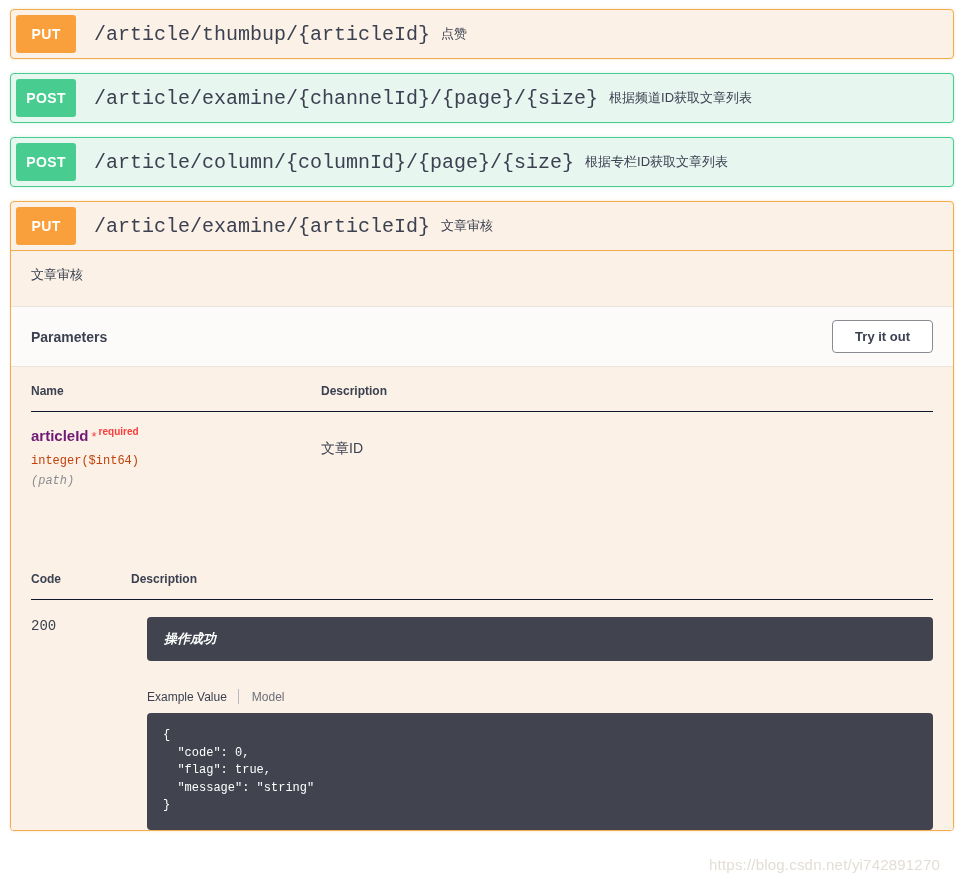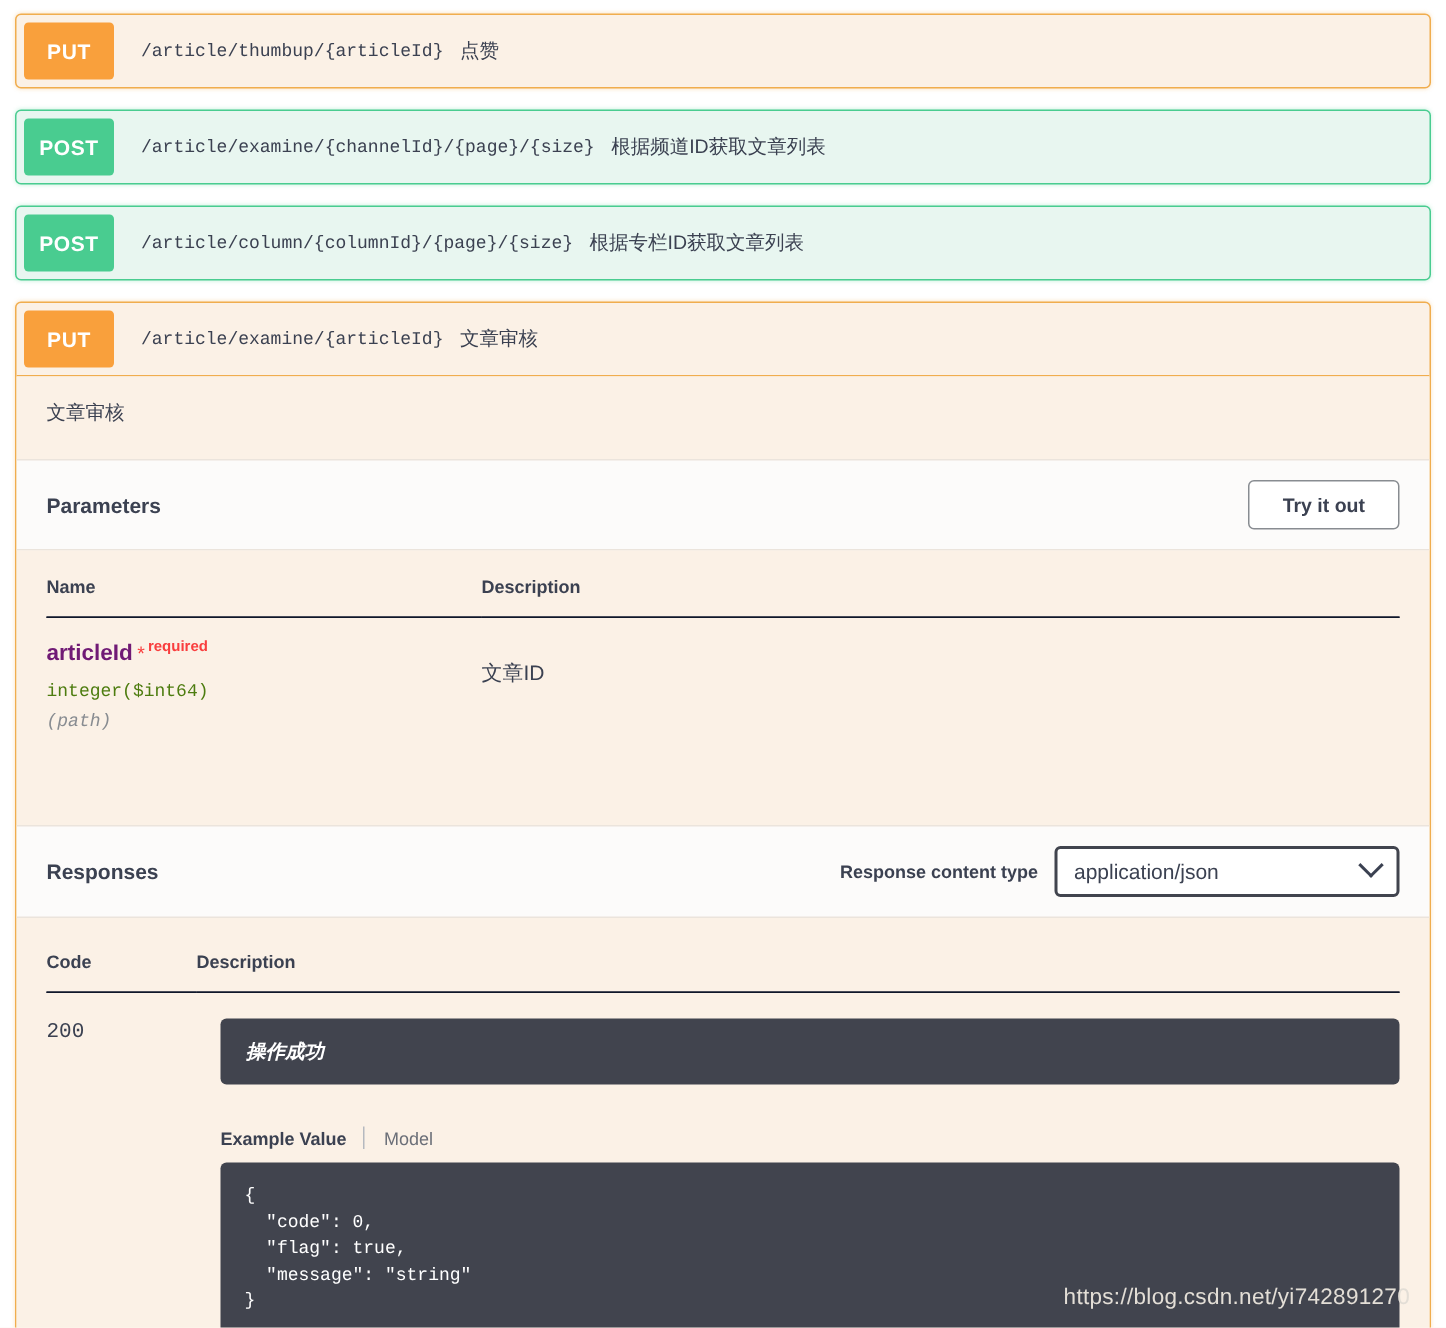--- a/index.html
+++ b/index.html
@@ -64,21 +64,21 @@
     letter-spacing: .4px;
     border-radius: 3px;
     font-family: "Liberation Sans", sans-serif;
   }
   .method-badge.put  { background: #f9a03c; }
   .method-badge.post { background: #49cc90; }
 
   .op-path {
     margin-left: 18px;
     font-family: "Liberation Mono", "DejaVu Sans Mono", monospace;
-    font-size: 12px;
+    font-size: 20px;
     color: #3b4151;
     font-weight: normal;
     white-space: nowrap;
   }
   .op-summary-text {
     margin-left: 11px;
     font-size: 13px;
     color: #3b4151;
     white-space: nowrap;
   }
@@ -157,21 +157,21 @@
   .param-required-label {
     color: #f93e3e;
     font-size: 10px;
     font-weight: bold;
     vertical-align: super;
     padding-left: 2px;
   }
   .param-type {
     font-family: "Liberation Mono", "DejaVu Sans Mono", monospace;
     font-size: 12px;
-    color: #4d7c0f;
+    color: #c2410c;
     padding-top: 9px;
   }
   .param-in {
     font-family: "Liberation Mono", "DejaVu Sans Mono", monospace;
     font-size: 12px;
     font-style: italic;
     color: #888c91;
     padding-top: 6px;
   }
   .param-desc {
@@ -243,21 +243,21 @@
 
   .example-tabs {
     display: flex;
     align-items: center;
     margin-top: 28px;
     margin-bottom: 9px;
   }
   .example-tab {
     font-size: 12px;
     color: #3b4151;
-    font-weight: bold;
+    font-weight: normal;
     cursor: pointer;
   }
   .example-tab.inactive {
     font-weight: normal;
     color: #6b6f78;
     padding-left: 13px;
   }
   .tab-divider {
     width: 1px;
     height: 15px;
@@ -353,30 +353,20 @@
               </td>
               <td>
                 <div class="param-desc">文章ID</div>
               </td>
             </tr>
           </tbody>
         </table>
         <div class="params-spacer"></div>
       </div>
 
-      <div class="responses-header">
-        <span class="section-title">Responses</span>
-        <div class="content-type-wrap">
-          <span class="content-type-label">Response content type</span>
-          <div class="content-type-select">
-            <span>application/json</span>
-            <span class="chevron"></span>
-          </div>
-        </div>
-      </div>
 
       <div class="responses-body">
         <table class="responses">
           <thead>
             <tr>
               <th class="col-code">Code</th>
               <th class="col-desc-resp">Description</th>
             </tr>
           </thead>
           <tbody>

